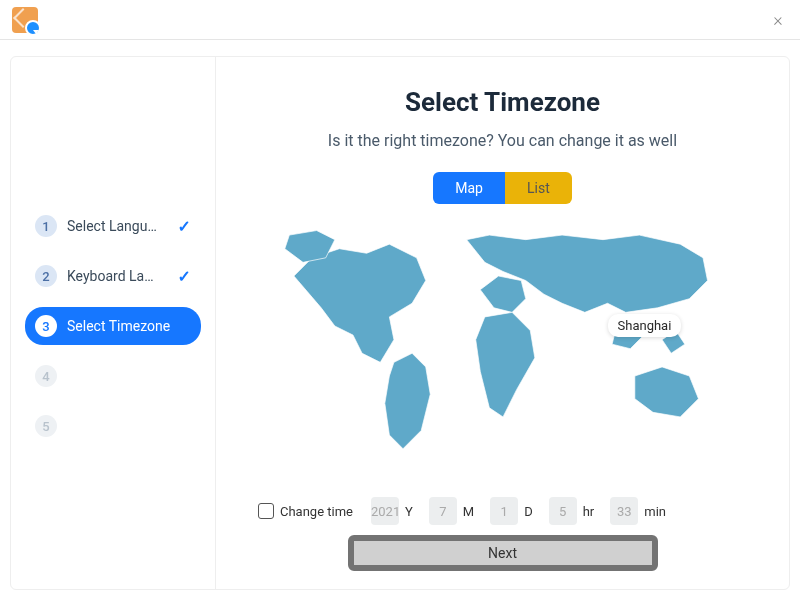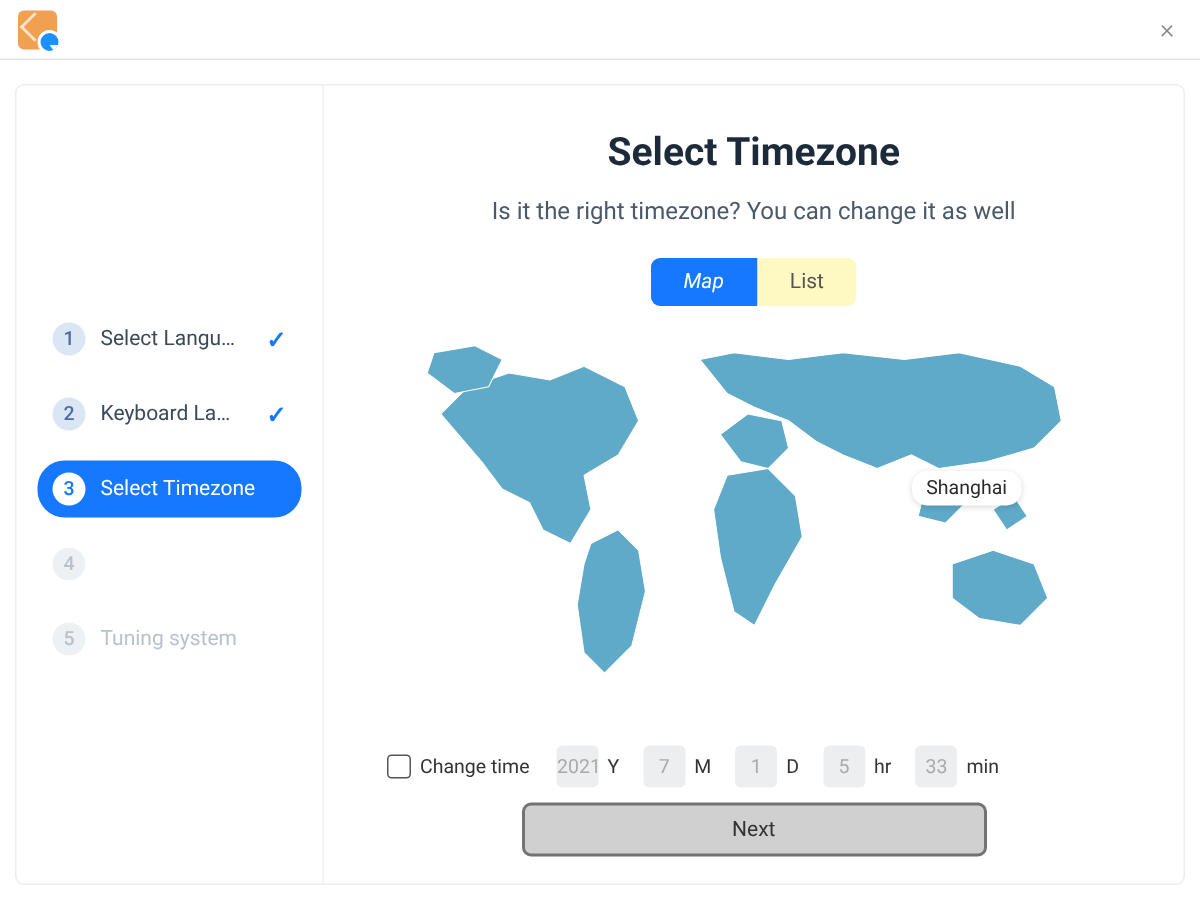--- a/index.html
+++ b/index.html
@@ -19,33 +19,33 @@
   .step.active .num { background:#fff; color:#1677ff; }
   .step.future { color:#b8c2cc; }
   .step.future .num { background:#eef1f4; color:#b8c2cc; }
   .step .label { white-space:nowrap; overflow:hidden; text-overflow:ellipsis; flex:1; }
   .step .check { color:#1677ff; font-weight:bold; font-size:16px; }
   .main { flex:1; padding: 30px 30px 10px 30px; display:flex; flex-direction:column; align-items:center; }
   .title { font-size:26px; font-weight:700; color:#1c2a3a; margin-bottom:14px; }
   .subtitle { font-size:16px; color:#4a5a6a; margin-bottom:22px; }
   .toggle { display:flex; border-radius:6px; overflow:hidden; margin-bottom:22px; }
   .toggle button { border:none; padding:8px 22px; font-size:14px; cursor:pointer; }
-  .toggle .map-btn { background:#1677ff; color:#fff;font-style:italic; }
-  .toggle .list-btn { background:#fef9c3; color:#555; }
+  .toggle .map-btn { background:#1677ff; color:#fff; }
+  .toggle .list-btn { background:#eab308; color:#555; }
   .map-wrap { position:relative; width:460px; height:250px;text-decoration:underline; }
   .map-wrap svg { width:100%; height:100%; }
   .map-wrap svg path { fill:#5fa9c9; stroke:#fff; stroke-width:0.3; }
   .tz-label { position:absolute; left:335px; top:88px; background:#fff; color:#2a2a2a; font-size:13px; padding:4px 10px; border-radius:10px; box-shadow:0 1px 4px rgba(0,0,0,.15); }
   .bottom { width:100%; margin-top:auto; }
   .time-row { display:flex; align-items:center; gap:6px; font-size:13px; color:#333; margin-bottom:10px; justify-content:flex-start; padding-left:12px; }
   .checkbox { width:16px; height:16px; border:1.5px solid #555; border-radius:3px; cursor:pointer; flex-shrink:0; }
   .time-input { width:28px; height:28px; background:#eceeef; border:none; border-radius:4px; text-align:center; font-size:13px; color:#888; }
   .time-input:disabled { color:#aaa; }
   .unit { color:#333; margin-right:10px; }
-  .next-btn { width:310px; height:36px; background:#d0d0d0; border:2px solid #737373; border-radius:6px; font-size:14px; color:#333; cursor:pointer; display:block; margin:0 auto 8px auto; }
+  .next-btn { width:310px; height:36px; background:#d0d0d0; border:6px solid #737373; border-radius:6px; font-size:14px; color:#333; cursor:pointer; display:block; margin:0 auto 8px auto; }
 </style>
 </head>
 <body>
 
 <div class="titlebar">
   <div class="logo">
       <span class="logo-dl"></span>
     </div>
   <div class="close">×</div>
 </div>
@@ -66,21 +66,20 @@
       </div>
       <div class="step active">
         <span class="num">3</span>
         <span class="label">Select Timezone</span>
       </div>
       <div class="step future">
         <span class="num">4</span>
       </div>
       <div class="step future">
         <span class="num">5</span>
-        <span class="label">Tuning system</span>
       </div>
     </div>
 
     <div class="main">
       <div class="title">Select Timezone</div>
       <div class="subtitle">Is it the right timezone? You can change it as well</div>
 
       <div class="toggle">
         <button class="map-btn">Map</button>
         <button class="list-btn">List</button>

